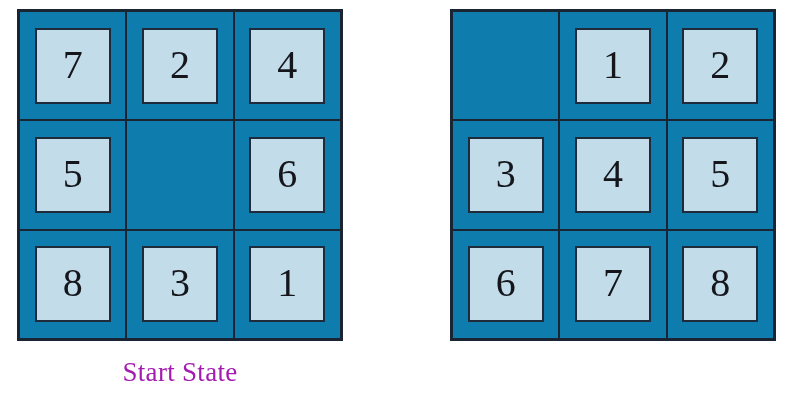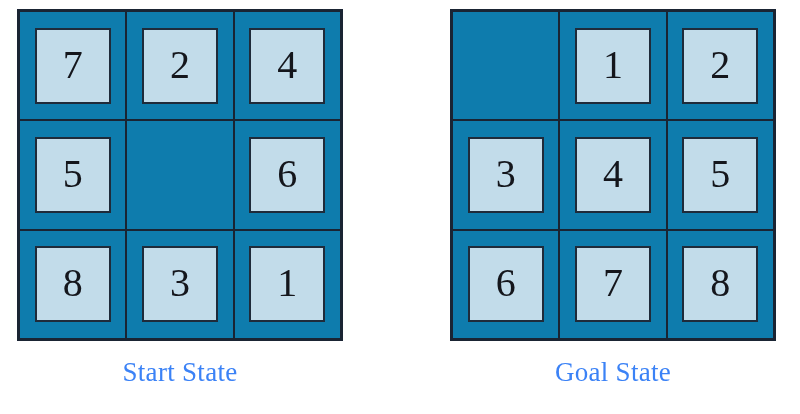--- a/index.html
+++ b/index.html
@@ -79,21 +79,21 @@
     color: #14161c;
     line-height: 1;
     display: block;
     transform: translateY(-1px);
   }
 
   .state-label {
     margin-top: 16px;
     font-family: "Liberation Serif", "DejaVu Serif", serif;
     font-size: 27px;
-    color: #3b82f6;
+    color: #a21caf;
     letter-spacing: 0.3px;
     white-space: nowrap;
     text-align: center;
   }
 </style>
 </head>
 <body>
 
 <div id="figure">
 
@@ -189,16 +189,15 @@
           <span class="tile-number">7</span>
         </div>
       </div>
       <div class="cell">
         <div class="tile">
           <span class="tile-number">8</span>
         </div>
       </div>
 
     </div>
-    <div class="state-label">Goal State</div>
   </div>
 
 </div>
 
 </body></html>

